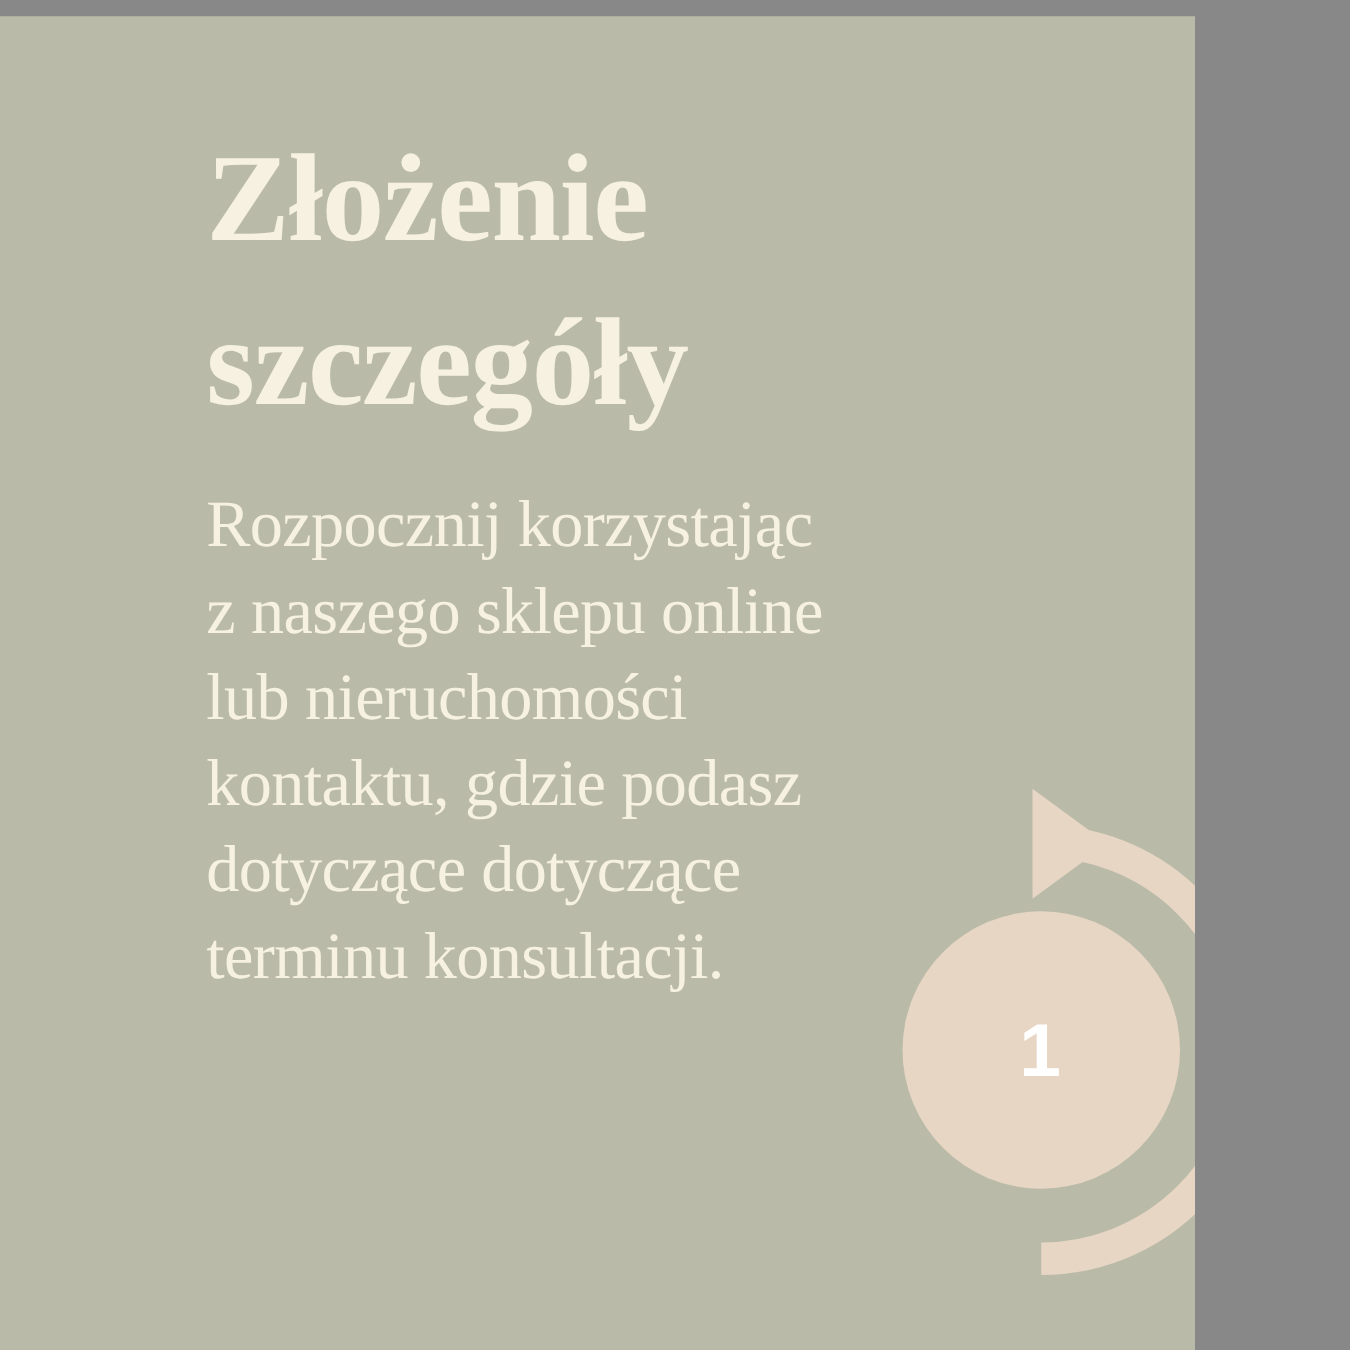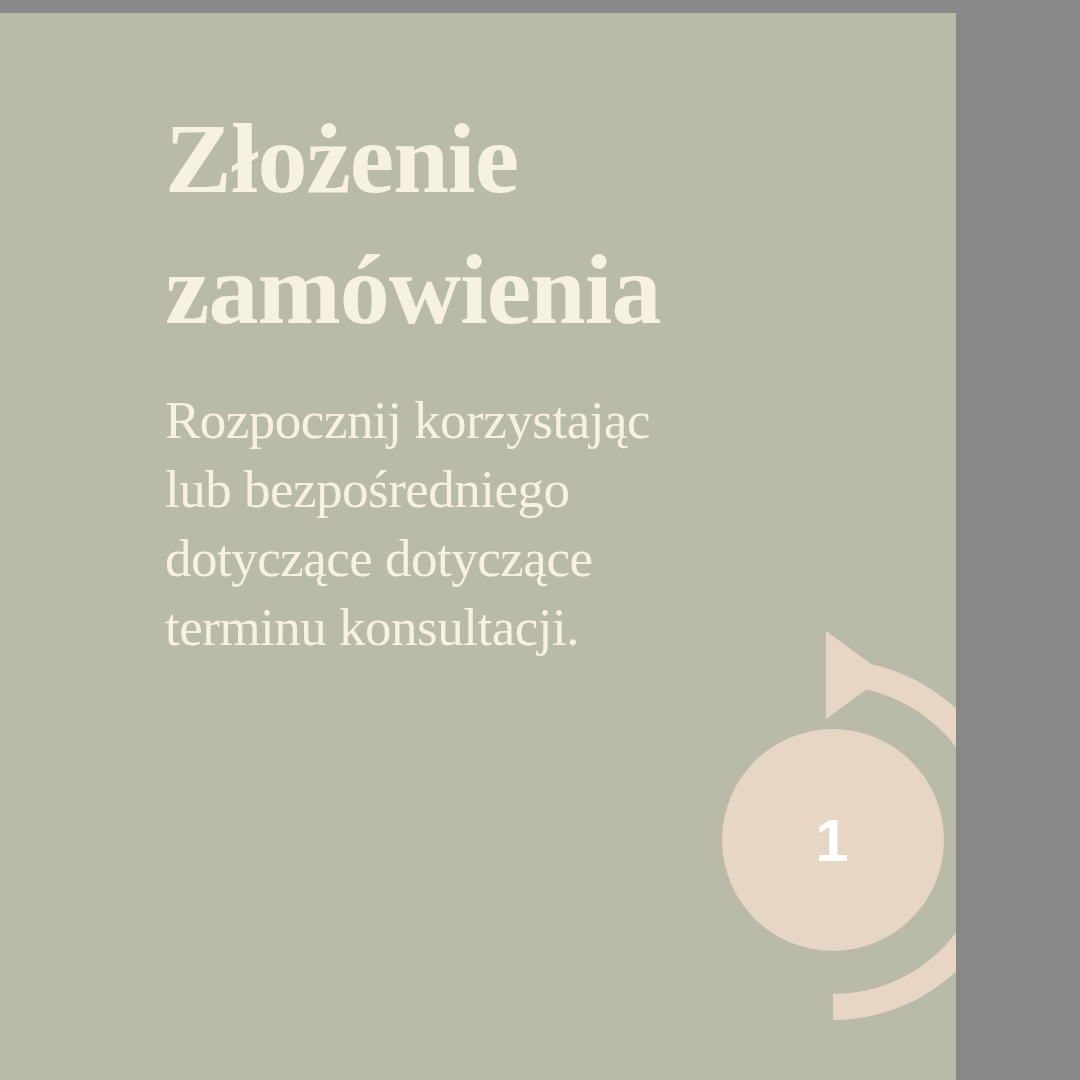--- a/index.html
+++ b/index.html
@@ -57,26 +57,28 @@
     font-size: 60px;
   }
 </style>
 </head>
 <body>
 
 <div class="canvas">
 
   <h1 class="heading">
     <span>Złożenie</span>
-    <span>zamówienia</span>
+    <span>szczegóły</span>
   </h1>
 
   <div class="body-text">
     <div>Rozpocznij korzystając</div>
-    <div>lub bezpośredniego</div>
+    <div>z naszego sklepu online</div>
+    <div>lub nieruchomości</div>
+    <div>kontaktu, gdzie podasz</div>
     <div>dotyczące dotyczące</div>
     <div>terminu konsultacji.</div>
   </div>
 
   <svg class="step-graphic" viewBox="640 585 330 440" xmlns="http://www.w3.org/2000/svg">
 
     <path class="accent-stroke" d="M 833 994 A 167 167 0 0 0 833 660" fill="none" stroke-width="26"></path>
 
     <polygon class="accent-fill" points="826,618 886,662 826,706"></polygon>
 

